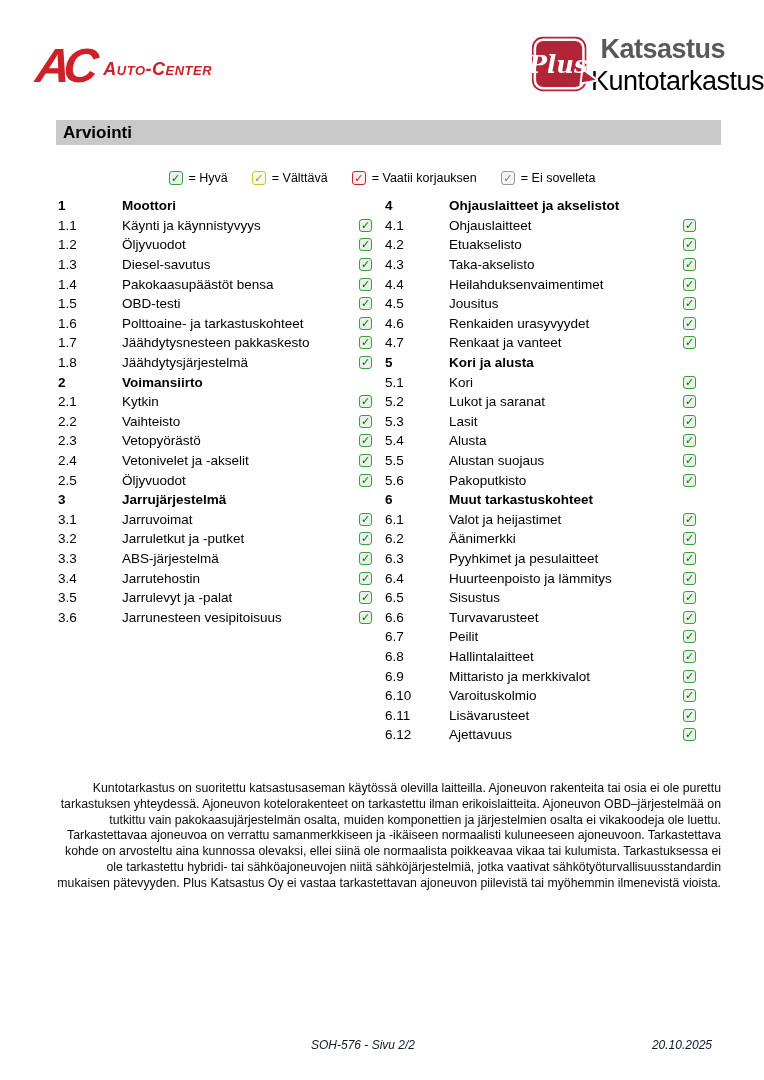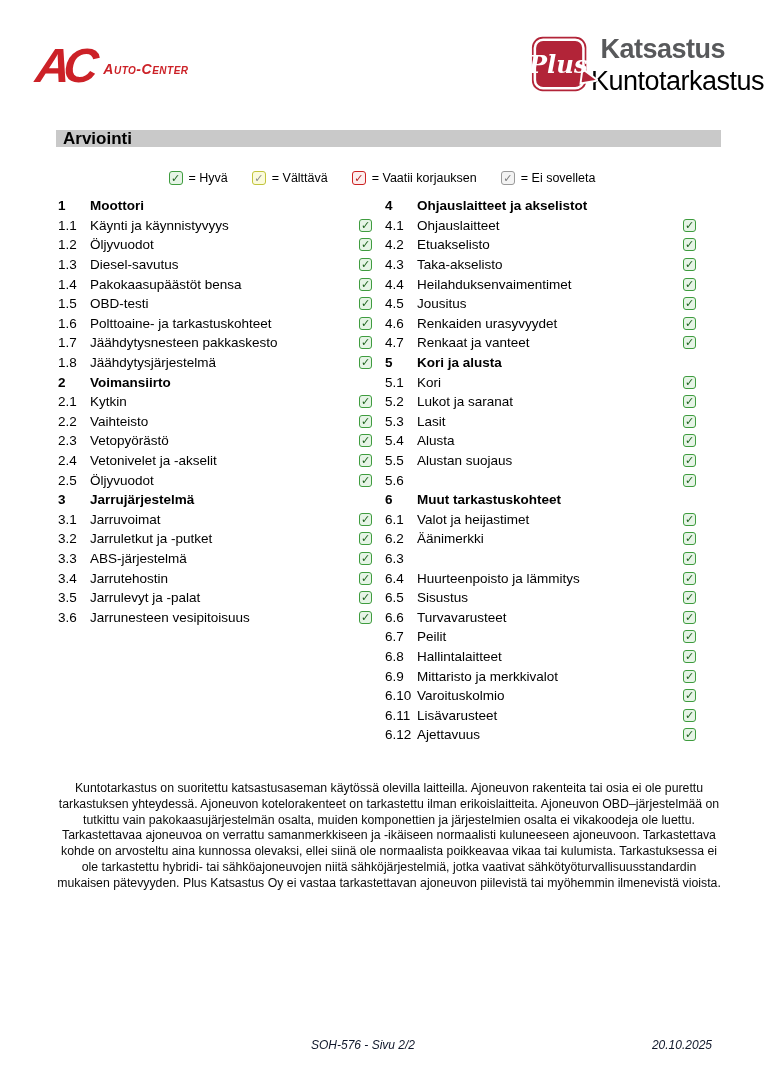--- a/index.html
+++ b/index.html
@@ -12,29 +12,29 @@
   html,body{background:#ffffff;}
   body{
     width:764px;height:1080px;position:relative;overflow:hidden;
     font-family:"Liberation Sans","DejaVu Sans",sans-serif;color:#111;
   }
   .page{position:absolute;inset:0;}
 
   
   .ac-logo{position:absolute;left:36px;top:42px;display:flex;align-items:center;color:var(--brand-red);white-space:nowrap;}
   .ac-mark{font-size:48px;font-weight:900;font-style:italic;letter-spacing:-7px;transform:skewX(-6deg);line-height:1;}
-  .ac-name{font-size:14px;font-weight:900;font-style:italic;font-variant:small-caps;letter-spacing:.5px;margin-left:12px;padding-top:6px;}
+  .ac-name{font-size:18px;font-weight:900;font-style:italic;font-variant:small-caps;letter-spacing:.5px;margin-left:12px;padding-top:6px;}
   .page-title{position:absolute;left:0;right:0;top:50px;text-align:right;font-size:27px;font-weight:normal;letter-spacing:-.5px;color:#000;margin-top:16px;}
   .plus-logo{position:absolute;right:39px;top:34px;display:flex;}
   .plus-logo svg{display:block;}
   .plus-text{font-family:"DejaVu Serif","Liberation Serif",serif;}
   .katsastus-name{font-size:27px;font-weight:800;color:var(--katsastus-gray);letter-spacing:-.5px;margin-left:2px;}
 
   
-  .section-bar{position:absolute;left:56px;top:130px;width:665px;height:17px;background:var(--bar-gray);display:flex;align-items:center;text-align:center;}
+  .section-bar{position:absolute;left:56px;top:120px;width:665px;height:25px;background:var(--bar-gray);display:flex;align-items:center;text-align:center;}
   .section-bar span{font-size:17px;font-weight:bold;color:#000;padding-left:7px;}
 
   
   .legend{position:absolute;left:0;right:0;top:171px;display:flex;justify-content:center;gap:24px;align-items:center;}
   .legend-item{display:inline-flex;align-items:center;gap:6px;font-size:12.5px;color:#000;}
 
   
   .box{
     display:inline-flex;align-items:center;justify-content:center;flex:0 0 auto;
     width:13px;height:13px;border-radius:3px;border:1.4px solid #888;background:#f4f4f4;
@@ -45,28 +45,28 @@
   .box.fair{border-color:var(--fair-border);background:var(--fair-bg);color:var(--fair-check);}
   .box.repair{border-color:var(--repair-border);background:var(--repair-bg);color:var(--repair-check);}
   .box.na{border-color:var(--na-border);background:var(--na-bg);color:var(--na-check);}
 
   
   .checklist-col{position:absolute;top:196px;}
   .col-left{left:58px;width:314px;}
   .col-right{left:385px;width:311px;}
   .row{display:flex;align-items:center;height:19.6px;font-size:13.5px;color:#000;}
   .row .num{flex:0 0 32px;}
-  .row .label{flex:1 1 auto;white-space:nowrap;overflow:hidden;}
+  .row .label{flex:1 1 auto;white-space:nowrap;overflow:hidden;margin-left:32px;}
   .row.heading .num,.row.heading .label{font-weight:bold;}
   .row .box{margin-left:auto;}
 
   
   .disclaimer{
     position:absolute;left:57px;top:781px;width:664px;
-    font-size:12.3px;line-height:15.75px;color:#0c0c0c;text-align:center;
+    font-size:12.3px;line-height:15.75px;color:#0c0c0c;text-align:right;
   }
 
   
   .footer{position:absolute;left:0;top:1038px;width:100%;height:20px;font-size:12px;font-style:italic;color:#0f172a;}
   .footer .page-label{position:absolute;left:363px;transform:translateX(-50%);white-space:nowrap;}
   .footer .doc-date{position:absolute;right:52px;}
 </style>
 </head>
 <body>
 
@@ -285,38 +285,40 @@
         <span class="label">Alusta</span>
         <span class="box good">✓</span>
       </div>
       <div class="row">
         <span class="num">5.5</span>
         <span class="label">Alustan suojaus</span>
         <span class="box good">✓</span>
       </div>
       <div class="row">
         <span class="num">5.6</span>
+        <span class="label">Pakoputkisto</span>
         <span class="box good">✓</span>
       </div>
       <div class="row heading">
         <span class="num">6</span>
         <span class="label">Muut tarkastuskohteet</span>
       </div>
       <div class="row">
         <span class="num">6.1</span>
         <span class="label">Valot ja heijastimet</span>
         <span class="box good">✓</span>
       </div>
       <div class="row">
         <span class="num">6.2</span>
         <span class="label">Äänimerkki</span>
         <span class="box good">✓</span>
       </div>
       <div class="row">
         <span class="num">6.3</span>
+        <span class="label">Pyyhkimet ja pesulaitteet</span>
         <span class="box good">✓</span>
       </div>
       <div class="row">
         <span class="num">6.4</span>
         <span class="label">Huurteenpoisto ja lämmitys</span>
         <span class="box good">✓</span>
       </div>
       <div class="row">
         <span class="num">6.5</span>
         <span class="label">Sisustus</span>

